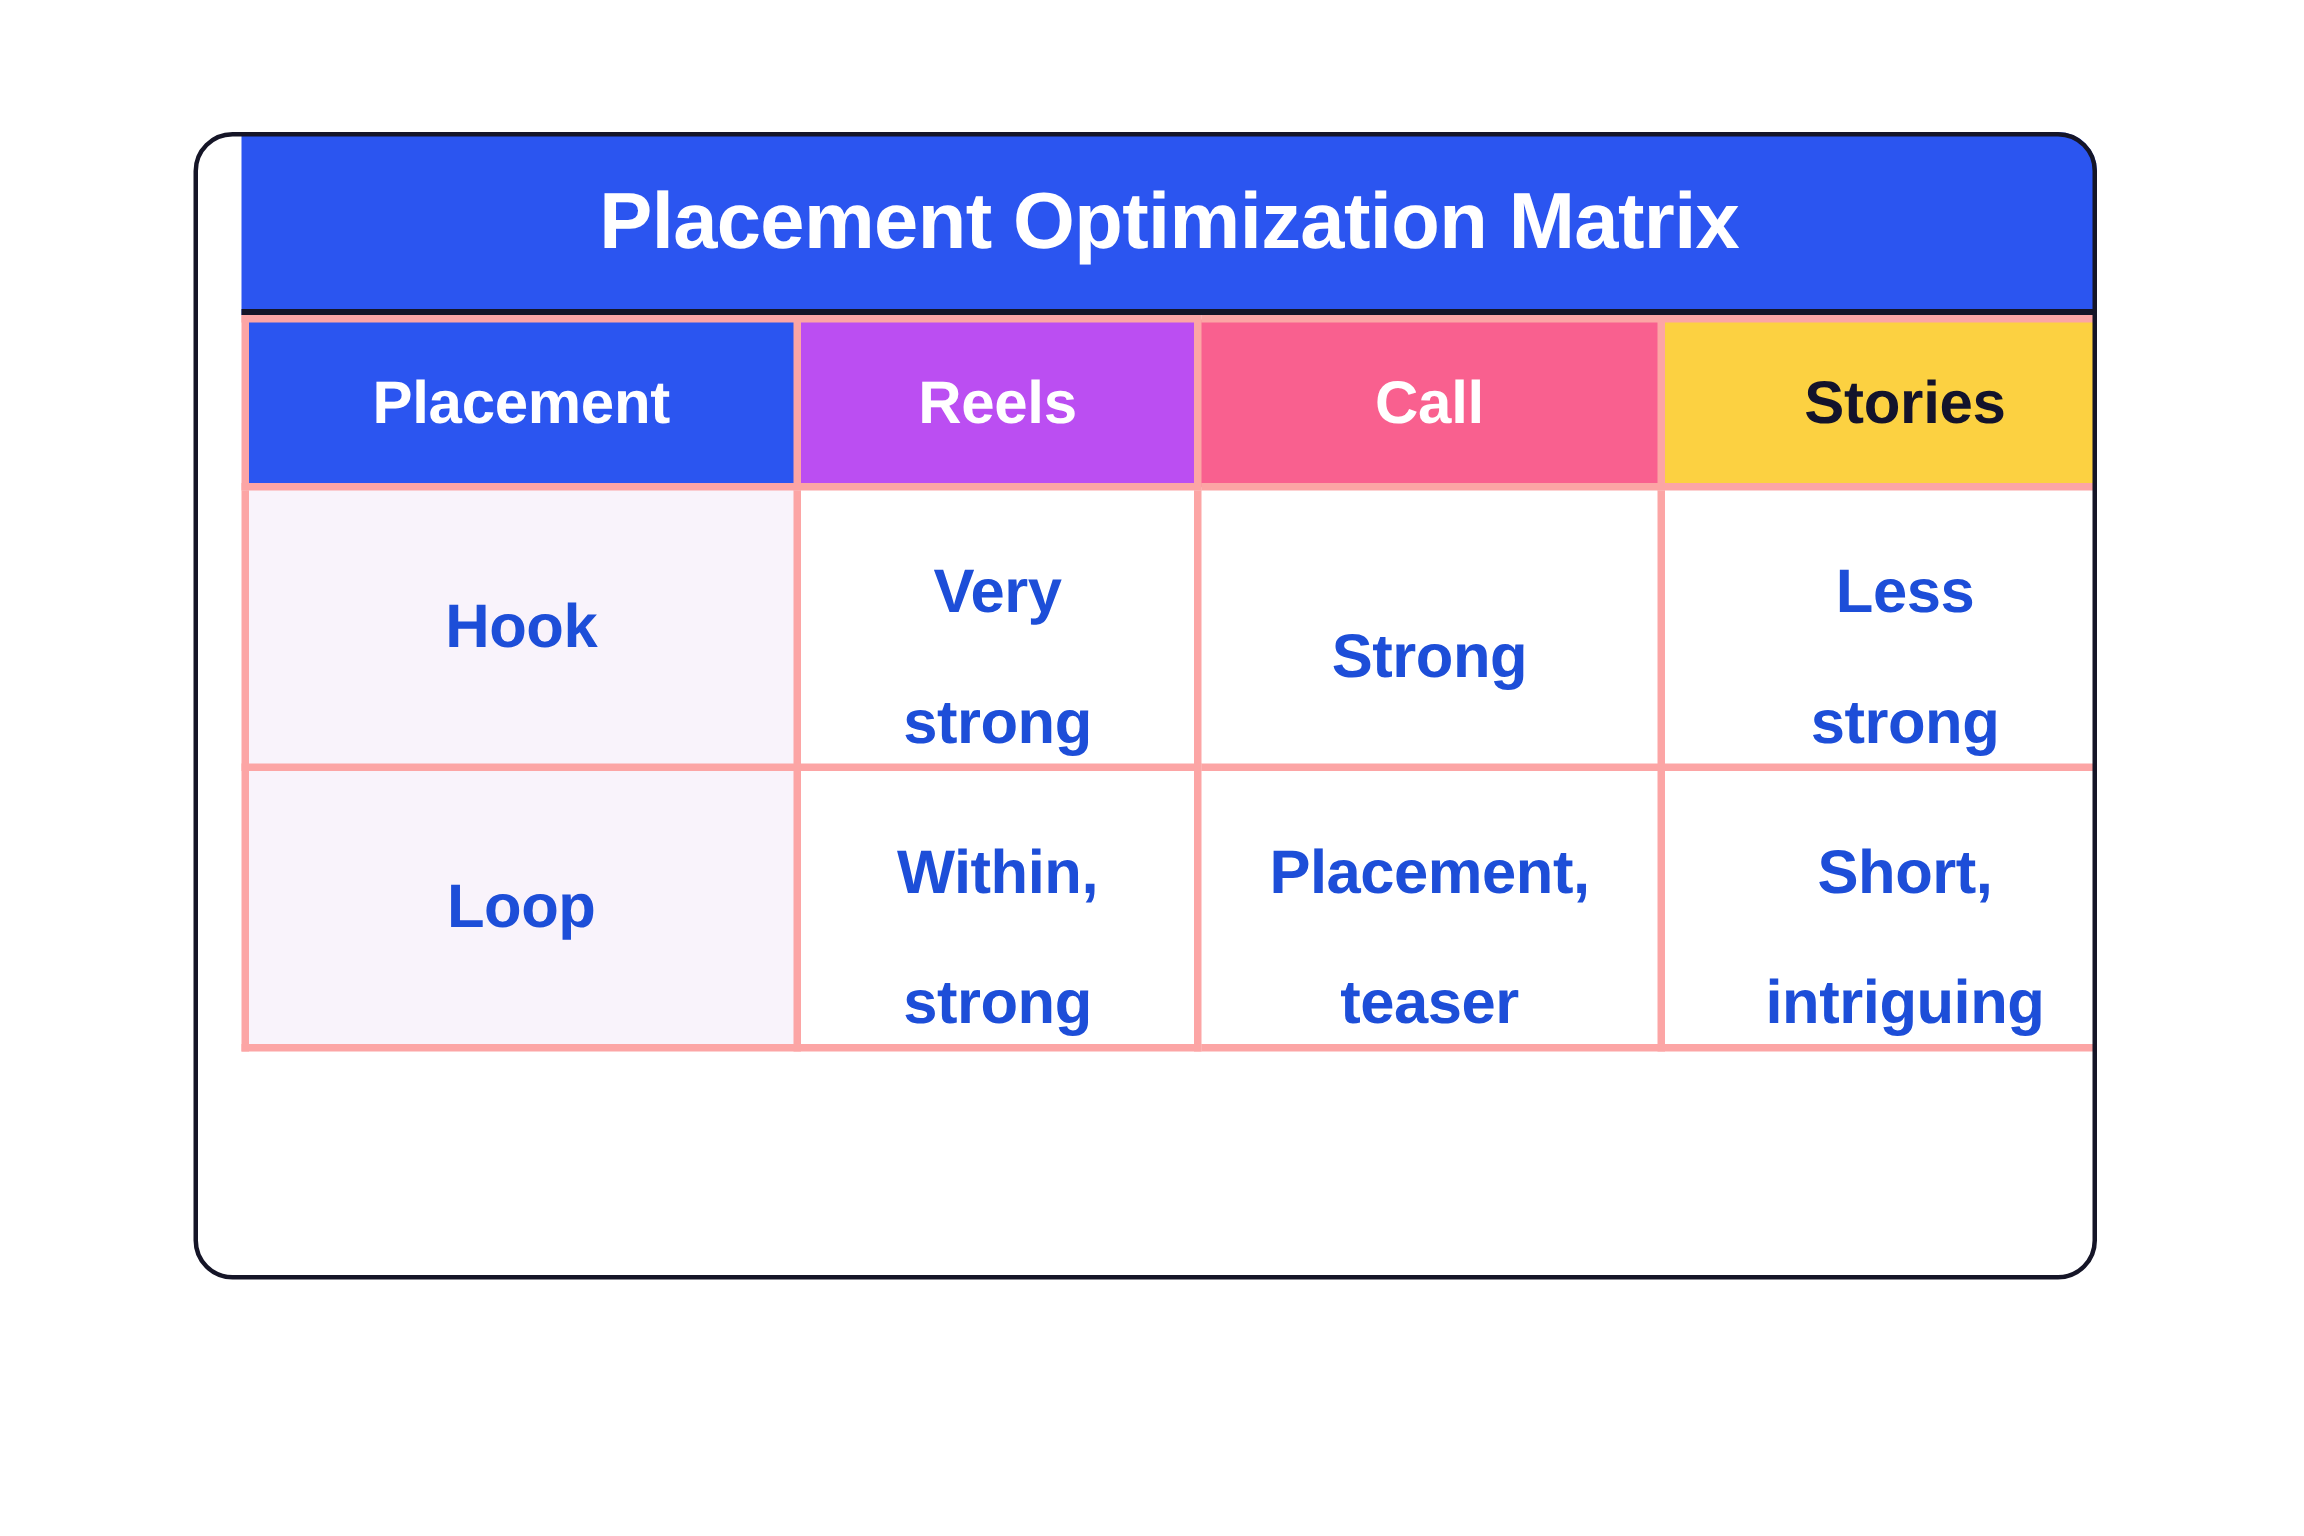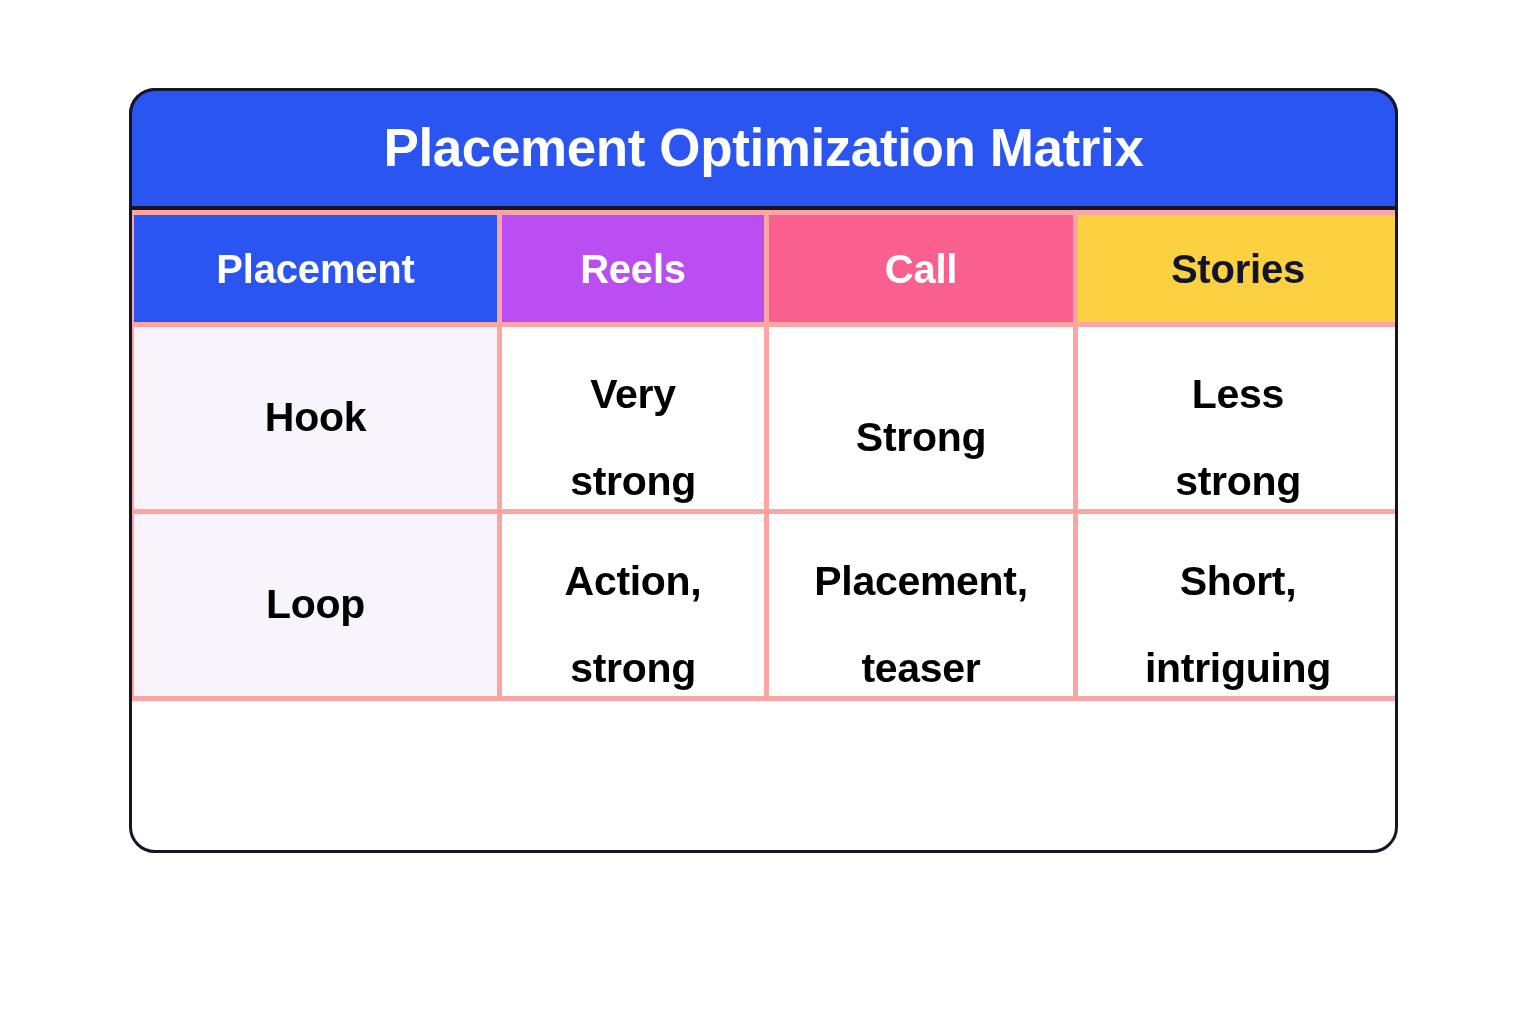--- a/index.html
+++ b/index.html
@@ -22,20 +22,21 @@
   .matrix-card {
     position: absolute;
     left: 129px;
     top: 88px;
     width: 1269px;
     height: 765px;
     border-radius: 26px;
     overflow: hidden;
     background: #ffffff;
     box-sizing: border-box;
+    padding-left: 32px;
   }
 
   .card-title {
     height: 122px;
     background: #2b55f0;
     color: #ffffff;
     display: flex;
     align-items: center;
     justify-content: center;
     font-size: 53px;
@@ -76,21 +77,21 @@
 
   th.head-placement { background: #2b55f0; color: #ffffff; }
   th.head-reels     { background: #bb4ef2; color: #ffffff; }
   th.head-feed      { background: #f9608f; color: #ffffff; }
   th.head-stories   { background: #fcd141; color: #13132b; }
 
   table.matrix td {
     height: 172px;
     font-size: 41px;
     font-weight: bold;
-    color: #000000;
+    color: #1d4ed8;
     line-height: 1.12;
     background: #ffffff;
     letter-spacing: -0.3px;
   }
 
   table.matrix td.rowhead {
     background: #f9f3fb;
   }
 
   
@@ -145,21 +146,21 @@
           </td>
           <td>
             <span class="cell-line">Less</span>
             <span class="cell-line">strong</span>
           </td>
         </tr>
 
         <tr>
           <td class="rowhead">Loop</td>
           <td>
-            <span class="cell-line">Action,</span>
+            <span class="cell-line">Within,</span>
             <span class="cell-line">strong</span>
           </td>
           <td>
             <span class="cell-line">Placement,</span>
             <span class="cell-line">teaser</span>
           </td>
           <td>
             <span class="cell-line">Short,</span>
             <span class="cell-line">intriguing</span>
           </td>

